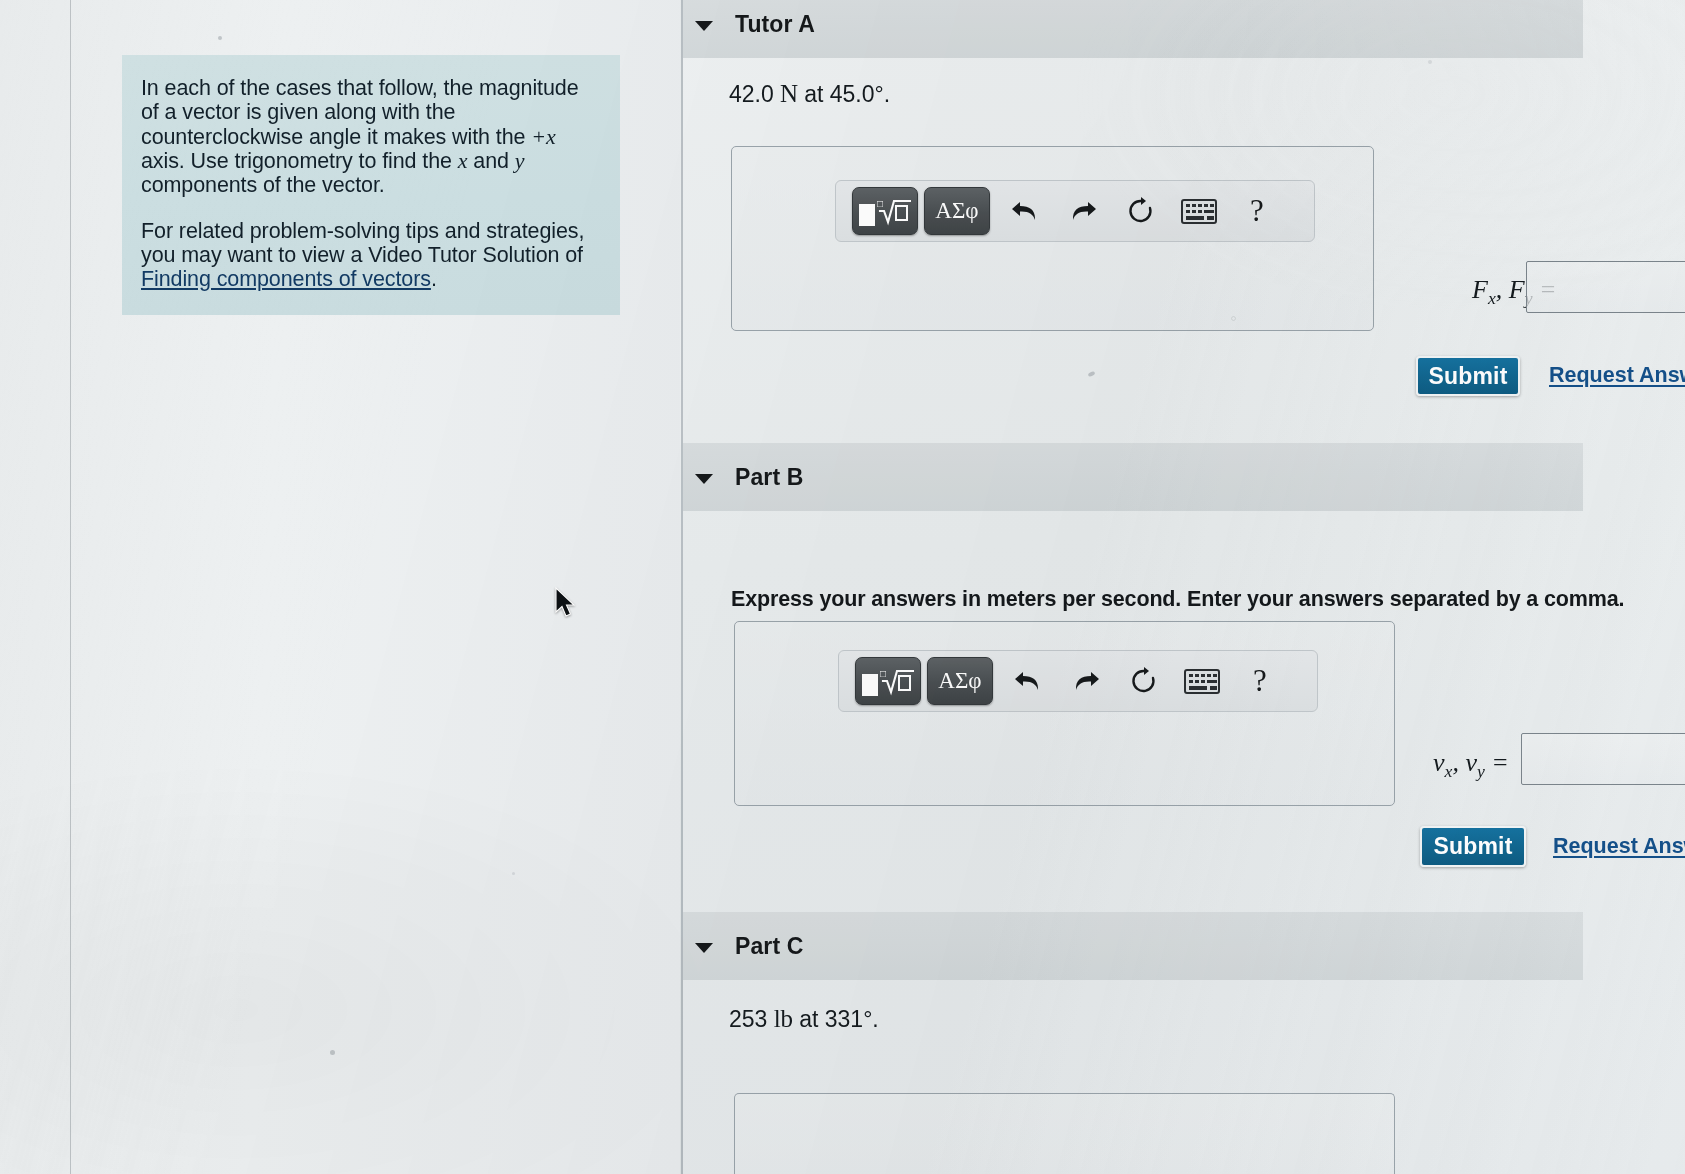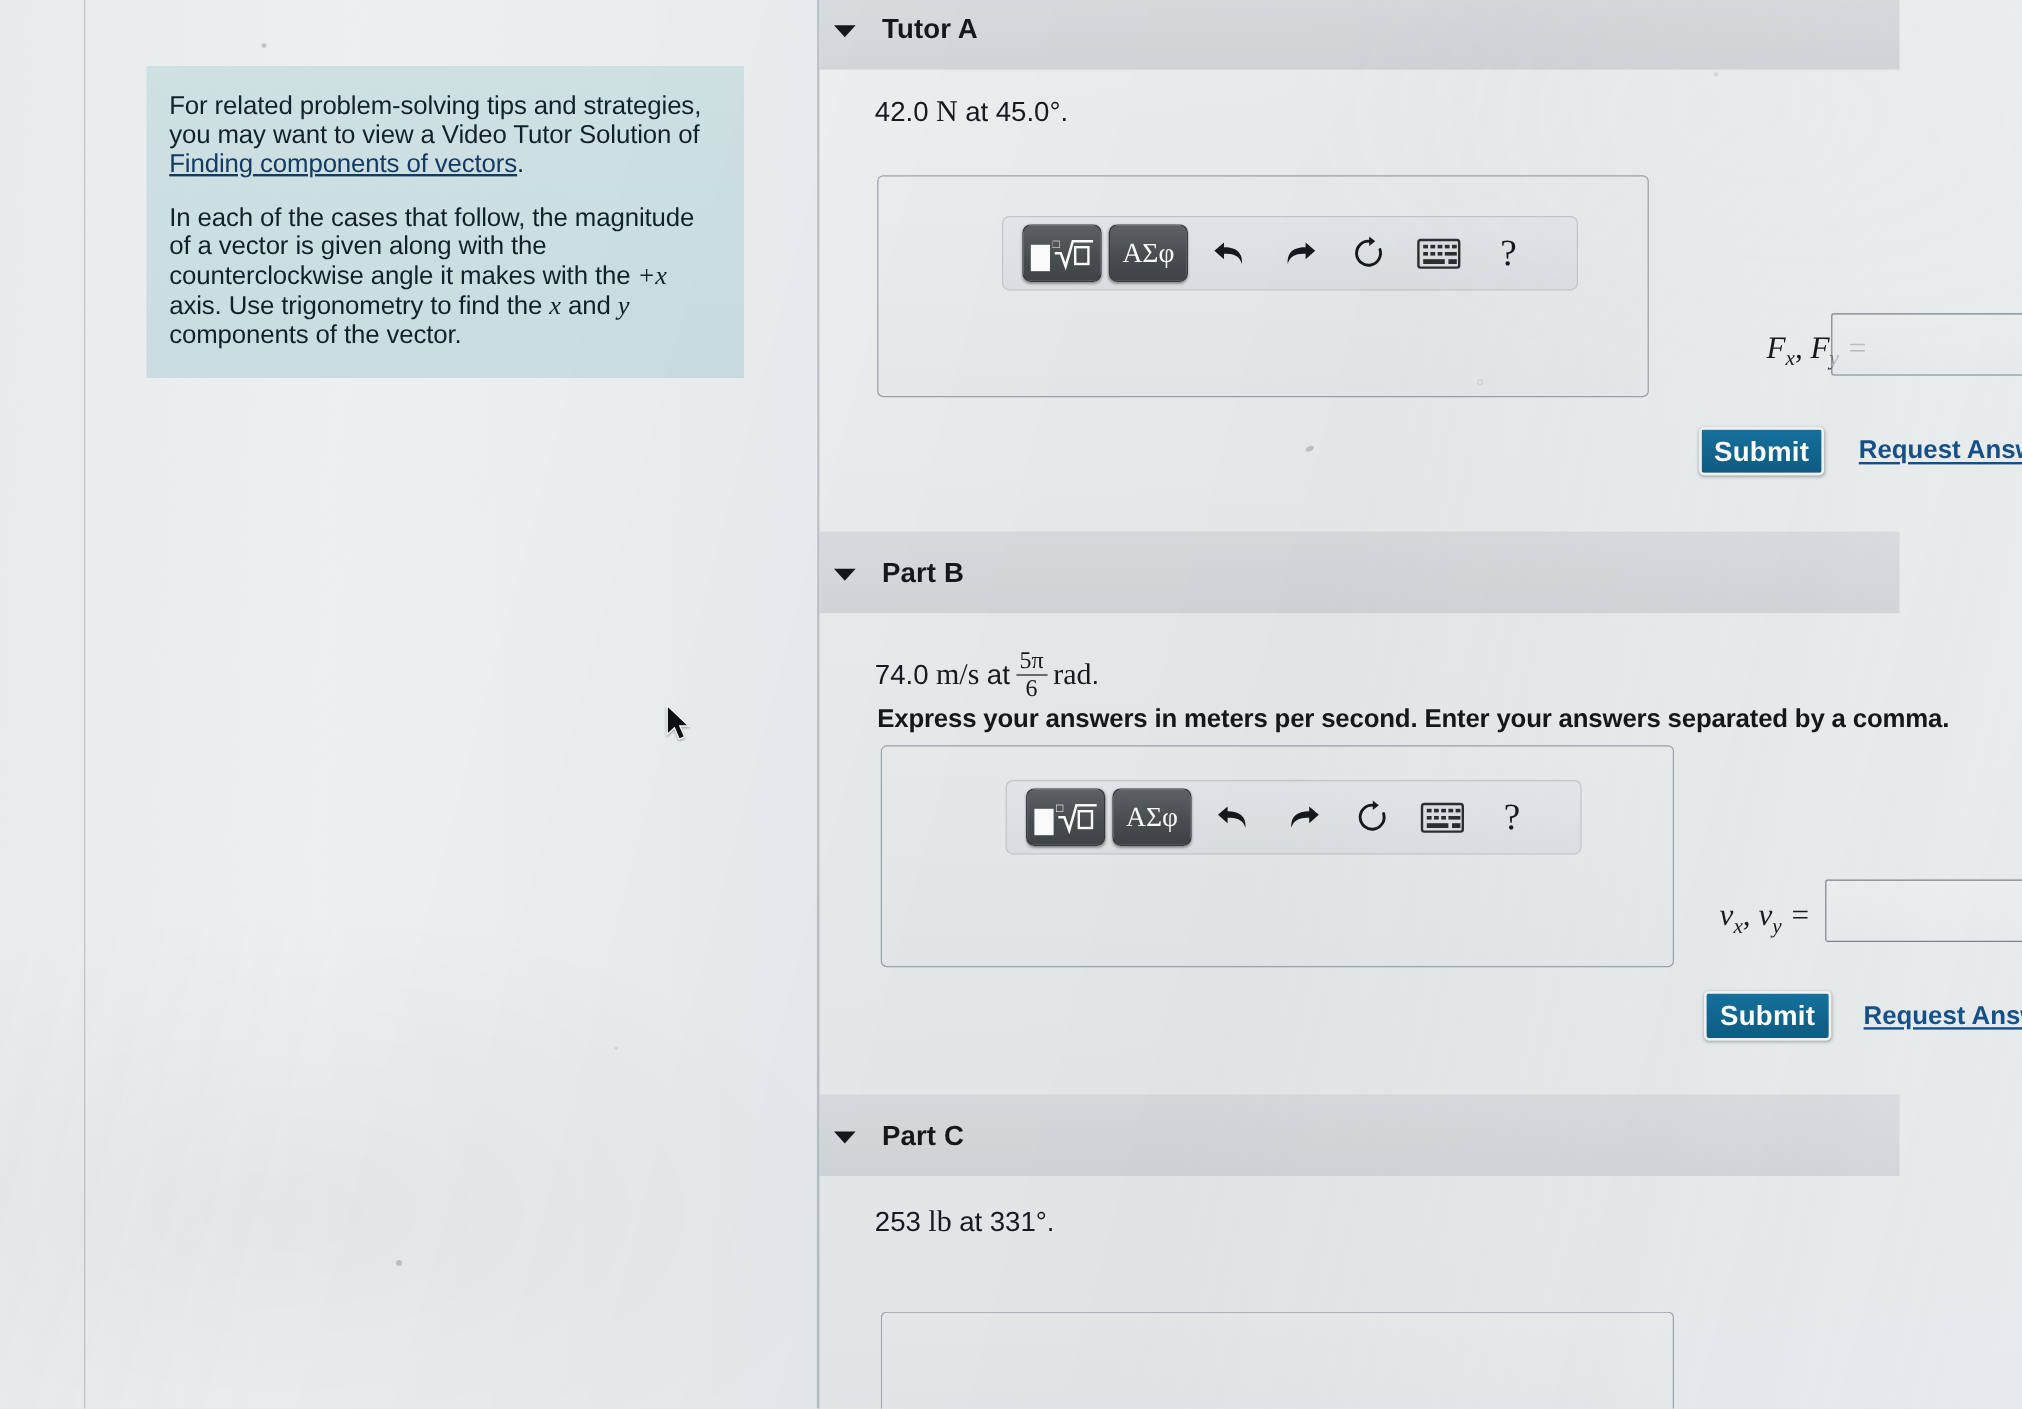--- a/index.html
+++ b/index.html
@@ -197,23 +197,23 @@
 </style>
 </head>
 <body>
 
 <div id="page">
 
   <div class="left-pane">
     <div class="left-rule"></div>
 
     <div class="info-box">
+      <p><span>In each of the cases that follow, the magnitude of a vector is given along with the counterclockwise angle it makes with the </span><span class="mathv">+x</span><span> axis. Use trigonometry to find the </span><span class="mathv">x</span><span> and </span><span class="mathv">y</span><span> components of the vector.</span></p>
+
       <p><span>For related problem-solving tips and strategies, you may want to view a Video Tutor Solution of </span><a href="#" class="link">Finding components of vectors</a><span>.</span></p>
-
-      <p><span>In each of the cases that follow, the magnitude of a vector is given along with the counterclockwise angle it makes with the </span><span class="mathv">+x</span><span> axis. Use trigonometry to find the </span><span class="mathv">x</span><span> and </span><span class="mathv">y</span><span> components of the vector.</span></p>
     </div>
 
     <div class="speck" style="left:218px;top:36px;width:4px;height:4px;"></div>
     <div class="speck" style="left:330px;top:1050px;width:5px;height:5px;"></div>
     <div class="speck" style="left:512px;top:872px;width:3px;height:3px;opacity:.5;"></div>
   </div>
 
   <div class="center-rule"></div>
 
   <div class="right-pane">
@@ -283,23 +283,20 @@
     <div class="ans-input" style="left:843px; top:261px; width:470px; height:52px;"></div>
 
     <div class="submit-btn" style="left:733px; top:356px; width:104px; height:40px;">Submit</div>
     <a href="#" class="request-link" style="left:866px; top:363px;">Request Answer</a>
 
     <div class="part-header" style="top:443px;">
       <span class="caret"></span>
       <span class="part-title">Part B</span>
     </div>
 
-    <div class="q-line" style="left:46px; top:541px;">
-      <span class="num">74.0</span>&nbsp;<span class="unit">m/s</span>&nbsp;<span class="num">at</span><span class="frac"><span class="n">5π</span><span class="d">6</span></span><span class="unit">rad</span><span class="num">.</span>
-    </div>
 
     <div class="instruction" style="left:48px; top:587px;">Express your answers in meters per second. Enter your answers separated by a comma.</div>
 
     <div class="answer-box" style="left:51px; top:621px; width:661px; height:185px;">
       <div class="mathbar" style="left:103px; top:28px; width:480px;">
         <div class="tbtn">
           <span class="sqrt-ico">
             <span class="sq"></span>
             <svg width="34" height="30" viewBox="0 0 34 30">
               <text x="0" y="11" font-size="10" fill="#fff" font-family="Liberation Serif, serif">□</text>

